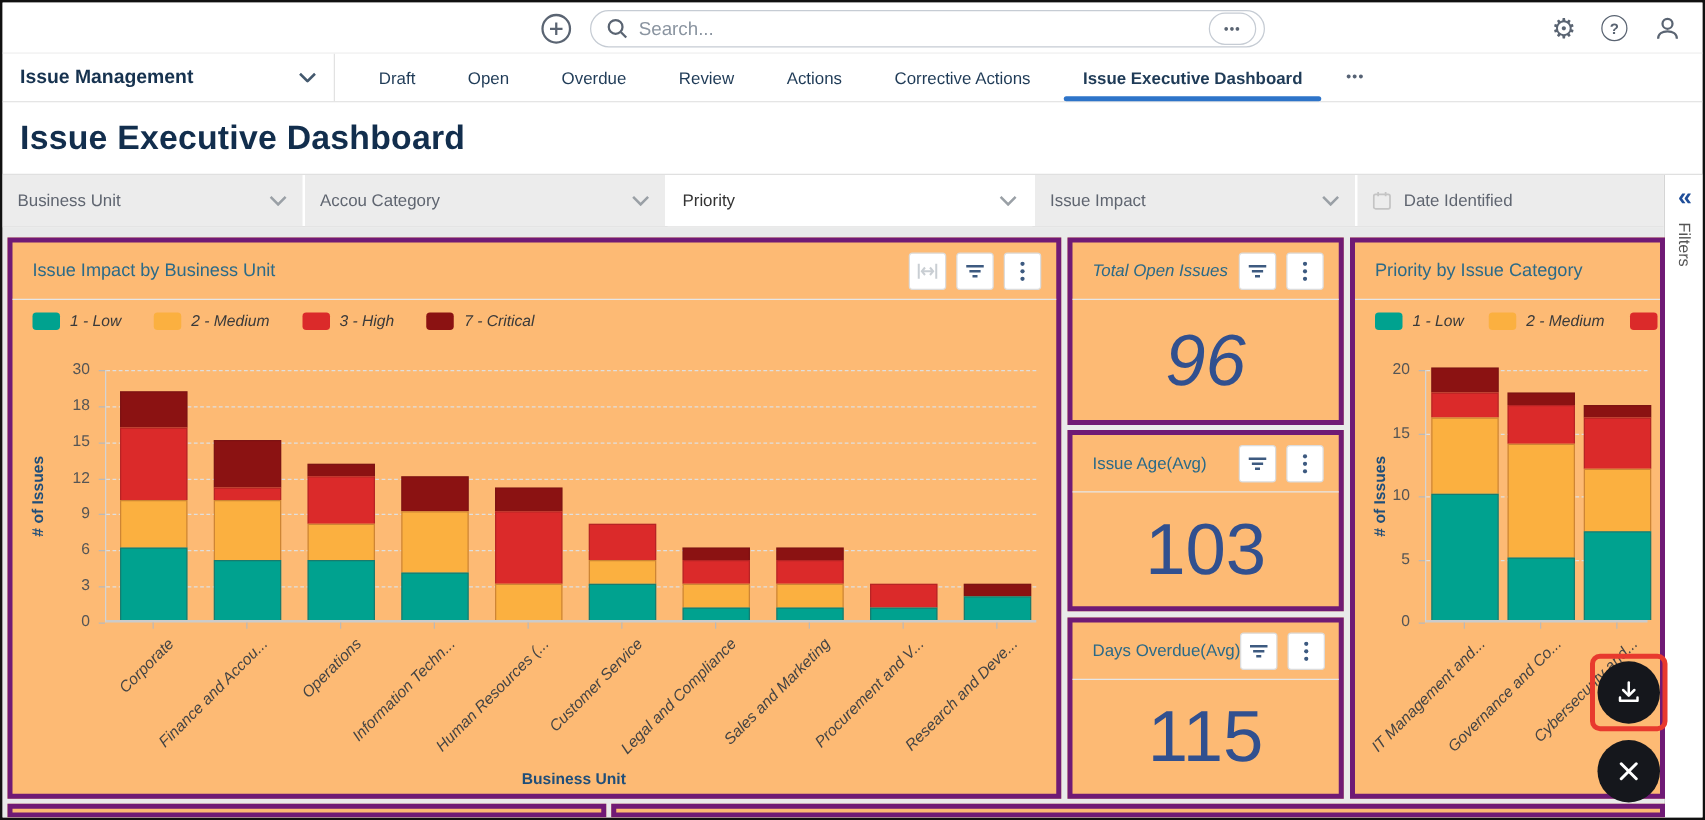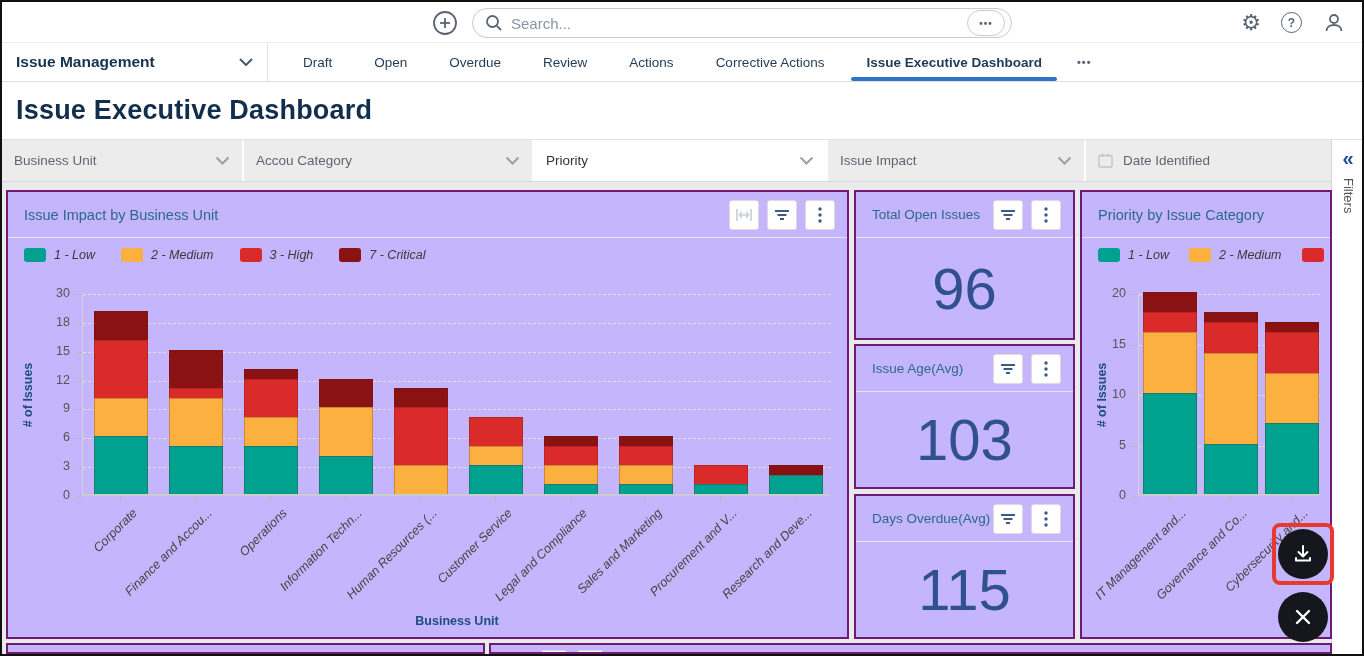--- a/index.html
+++ b/index.html
@@ -41,21 +41,21 @@
   .fcell .fchevron { margin-left:auto; }
   .fcell .cal { margin-right:10px; }
 
   
   .rail { position:absolute; left:1329px; top:138px; width:33px; height:514px; background:#fff; border-left:1px solid #d5d5d5; display:flex; flex-direction:column; align-items:center; padding-top:8px; }
   .rail-collapse { background:none; border:none; cursor:pointer; font-size:20px; font-weight:bold; color:#1f4e99; line-height:1; }
   .rail-label { writing-mode:vertical-rl; font-size:13px; color:#555; margin-top:10px; }
 
   
   .main { position:absolute; left:0; top:180px; width:1329px; height:472px; background:#e9eaea; }
-  .card { position:absolute; background:#c4b5fd; border:2px solid #701a75; }
+  .card { position:absolute; background:#fdba74; border:4px solid #701a75; }
   .card-header { position:relative; height:46px; border-bottom:1px solid #e6e6e6; display:flex; align-items:center; padding:0 12px 0 16px; }
   .card-title { font-size:14.5px; color:#2b6a88; white-space:nowrap; }
   .hbtns { margin-left:auto; display:flex; gap:8px; }
   .hbtn { width:30px; height:30px; border:1px solid #dcdcdc; border-radius:3px; background:#fff; display:flex; align-items:center; justify-content:center; cursor:pointer; padding:0; }
   .hbtn.disabled { cursor:default; }
 
   .legend { display:flex; align-items:center; gap:26px; padding:10px 0 4px 16px; white-space:nowrap; overflow:hidden; }
   .lg-item { display:inline-flex; align-items:center; gap:8px; cursor:pointer; }
   .lg-swatch { width:22px; height:14px; border-radius:3px; display:inline-block; }
   .lg-label { font-size:12.5px; color:#3a3a3a;font-style:italic; }
@@ -332,21 +332,21 @@
           <div class="xlabel" style="left: 646.5px; top: 226px;">Sales and Marketing</div>
           <div class="xtickmark" style="left: 711.5px; top: 216px;"></div>
           <div class="xlabel" style="left: 721.5px; top: 226px;">Procurement and V...</div>
           <div class="xtickmark" style="left: 786.5px; top: 216px;"></div>
           <div class="xlabel" style="left: 796.5px; top: 226px;">Research and Deve...</div>
           <div class="y-axis-title" style="top: 115px;"># of Issues</div>
           <div class="x-axis-title" style="left: 449px; top: 334px;">Business Unit</div>
         </div>
     </section>
 
-    <section class="card kpi-card" style="left:852px; top:8px; width:221px; height:150px;">
+    <section class="card kpi-card" style="left:852px; top:8px; width:221px; height:150px;font-style:italic;">
       <div class="card-header">
         <span class="card-title">Total Open Issues</span>
         <div class="hbtns">
           <button class="hbtn">
               <svg width="16" height="14" viewBox="0 0 16 14" fill="none" stroke="#3d5a80" stroke-width="2">
                 <line x1="1" y1="3" x2="15" y2="3"></line>
                 <line x1="3.5" y1="7" x2="12.5" y2="7"></line>
                 <line x1="6" y1="11" x2="10" y2="11"></line>
               </svg>
             </button>

